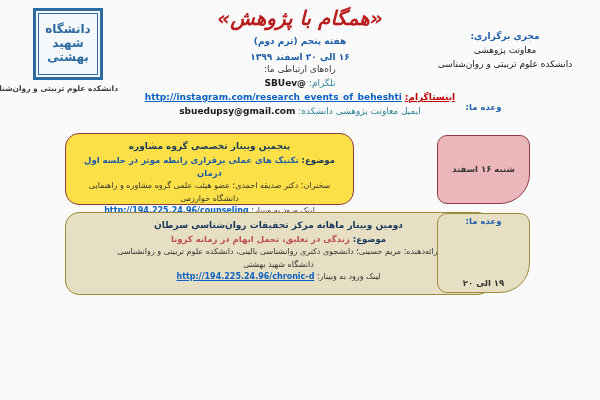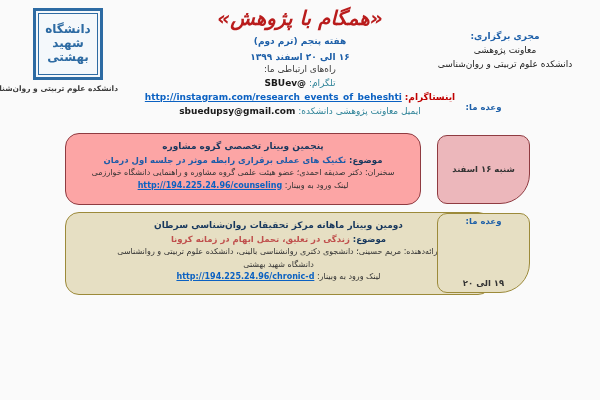--- a/index.html
+++ b/index.html
@@ -31,32 +31,32 @@
   .main-title{font-size:20px;font-weight:bold;color:#b91c1c;font-style:italic;}
   .sub-line{font-size:9px;font-weight:bold;color:#1d5fa8;margin-top:6px;}
 
   .org-block{position:absolute;right:10px;top:30px;width:170px;text-align:center;font-size:9px;line-height:1.55;}
   .org-label{color:#1d5fa8;font-weight:bold;}
   .org-line{color:#222;font-weight:normal;}
 
   
   .contact-block{position:absolute;left:0;right:0;top:63px;text-align:center;font-size:9px;line-height:1.55;color:#3a3a3a;}
   .lbl-teal{color:#2e8398;}
-  .lbl-red{color:#c00000;font-weight:bold;}
+  .lbl-red{color:#c00000;font-weight:bold;text-decoration:underline;}
   .val-bold{color:#1a1a1a;font-weight:bold;}
   a.link{color:#0b61c2;font-weight:bold;text-decoration:underline;}
 
   
   .card-main{
     position:absolute;box-sizing:border-box;
     text-align:center;padding:6px 10px 4px;
     line-height:1.55;
   }
-  .card1-main{left:65px;top:133px;width:356px;height:72px;
-    background:#fca5a5;border:1.5px solid #8f3b41;border-radius:14px 14px 14px 14px;}
+  .card1-main{left:65px;top:133px;width:289px;height:72px;
+    background:#fde047;border:1.5px solid #8f3b41;border-radius:14px 14px 14px 14px;}
   .card2-main{left:65px;top:212px;width:427px;height:83px;
     background:#e6dfc3;border:1.5px solid #9c8a3a;border-radius:14px 14px 14px 14px;}
   .card-title{font-size:9px;font-weight:bold;color:#17375d;}
   .card-line{font-size:8.5px;color:#17375d;font-weight:bold;}
   .topic-blue{color:#1f5ca8;}
   .topic-red{color:#c0504d;}
   .card-speaker{font-size:8px;color:#333;}
   .card-linkline{font-size:8px;color:#333;}
 
   .card-side{

